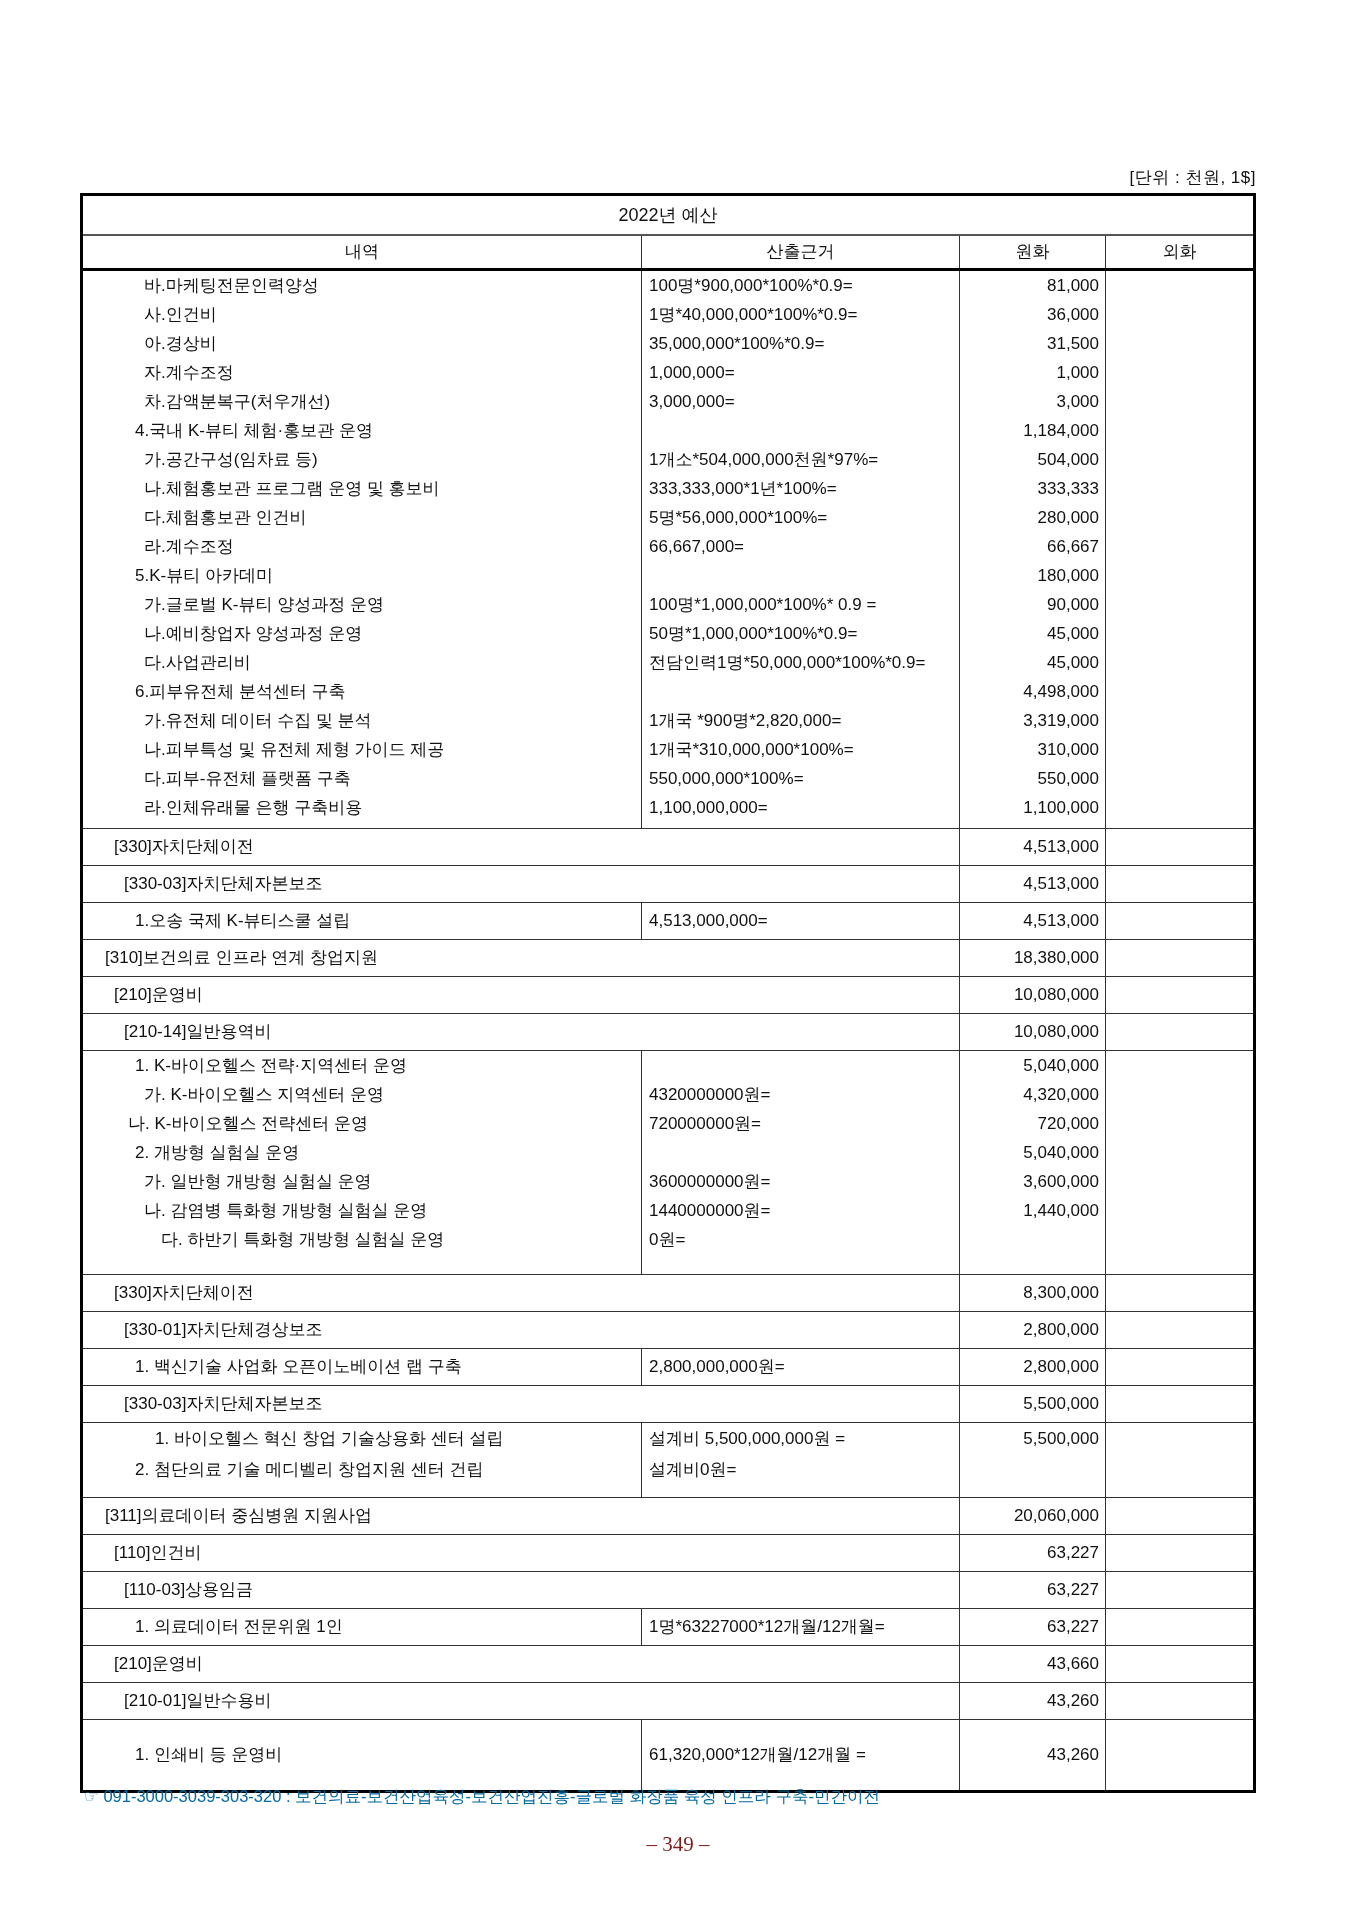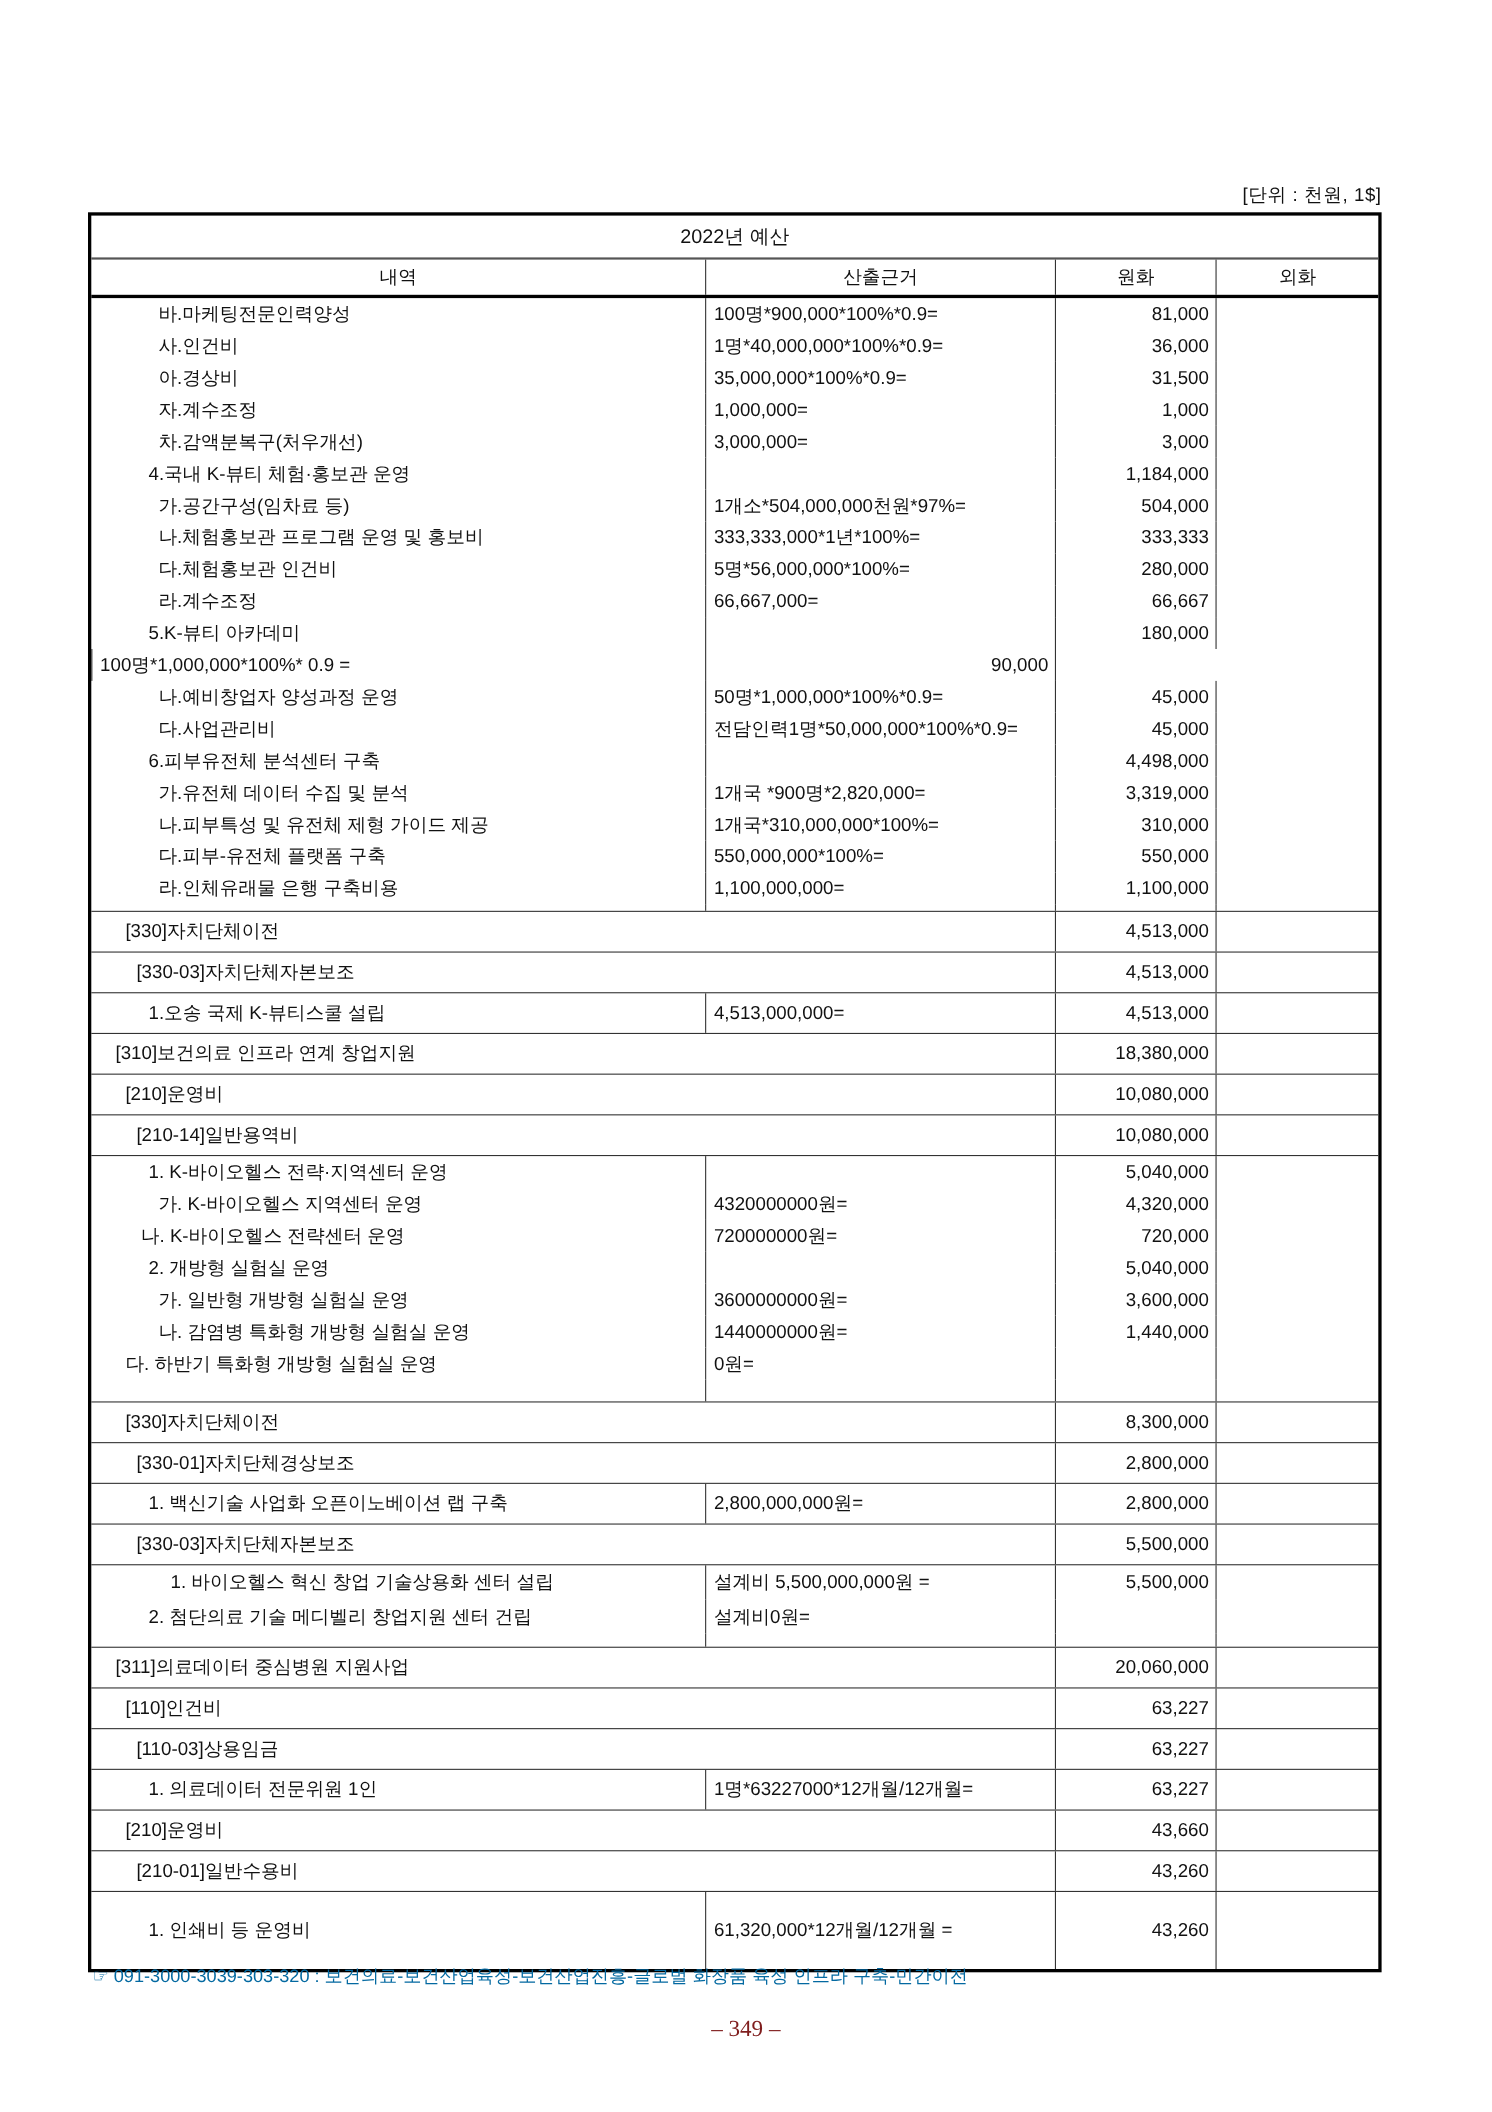--- a/index.html
+++ b/index.html
@@ -117,20 +117,21 @@
           <div class="cell won" style="height: 29px; line-height: 29px;">66,667</div>
           <div class="cell fx" style="height: 29px; line-height: 29px;"></div>
         </div>
         <div class="grid-block">
           <div class="cell label" style="height: 29px; line-height: 29px; padding-left: 52px;">5.K-뷰티 아카데미</div>
           <div class="cell calc" style="height: 29px; line-height: 29px;"></div>
           <div class="cell won" style="height: 29px; line-height: 29px;">180,000</div>
           <div class="cell fx" style="height: 29px; line-height: 29px;"></div>
         </div>
         <div class="grid-block">
+          <div class="cell label" style="height: 29px; line-height: 29px; padding-left: 61px;">가.글로벌 K-뷰티 양성과정 운영</div>
           <div class="cell calc" style="height: 29px; line-height: 29px;">100명*1,000,000*100%* 0.9 =</div>
           <div class="cell won" style="height: 29px; line-height: 29px;">90,000</div>
           <div class="cell fx" style="height: 29px; line-height: 29px;"></div>
         </div>
         <div class="grid-block">
           <div class="cell label" style="height: 29px; line-height: 29px; padding-left: 61px;">나.예비창업자 양성과정 운영</div>
           <div class="cell calc" style="height: 29px; line-height: 29px;">50명*1,000,000*100%*0.9=</div>
           <div class="cell won" style="height: 29px; line-height: 29px;">45,000</div>
           <div class="cell fx" style="height: 29px; line-height: 29px;"></div>
         </div>
@@ -251,21 +252,21 @@
           <div class="cell won" style="height: 29px; line-height: 29px;">3,600,000</div>
           <div class="cell fx" style="height: 29px; line-height: 29px;"></div>
         </div>
         <div class="grid-block">
           <div class="cell label" style="height: 29px; line-height: 29px; padding-left: 61px;">나. 감염병 특화형 개방형 실험실 운영</div>
           <div class="cell calc" style="height: 29px; line-height: 29px;">1440000000원=</div>
           <div class="cell won" style="height: 29px; line-height: 29px;">1,440,000</div>
           <div class="cell fx" style="height: 29px; line-height: 29px;"></div>
         </div>
         <div class="grid-block">
-          <div class="cell label" style="height: 29px; line-height: 29px; padding-left: 31px;">다. 하반기 특화형 개방형 실험실 운영</div>
+          <div class="cell label" style="height: 29px; line-height: 29px; padding-left: 78px;">다. 하반기 특화형 개방형 실험실 운영</div>
           <div class="cell calc" style="height: 29px; line-height: 29px;">0원=</div>
           <div class="cell won" style="height: 29px; line-height: 29px;"></div>
           <div class="cell fx" style="height: 29px; line-height: 29px;"></div>
         </div>
         <div class="grid-block">
           <div class="cell" style="height: 20px;"></div>
           <div class="cell calc" style="height: 20px;"></div>
           <div class="cell won" style="height: 20px;"></div>
           <div class="cell fx" style="height: 20px;"></div>
         </div>

